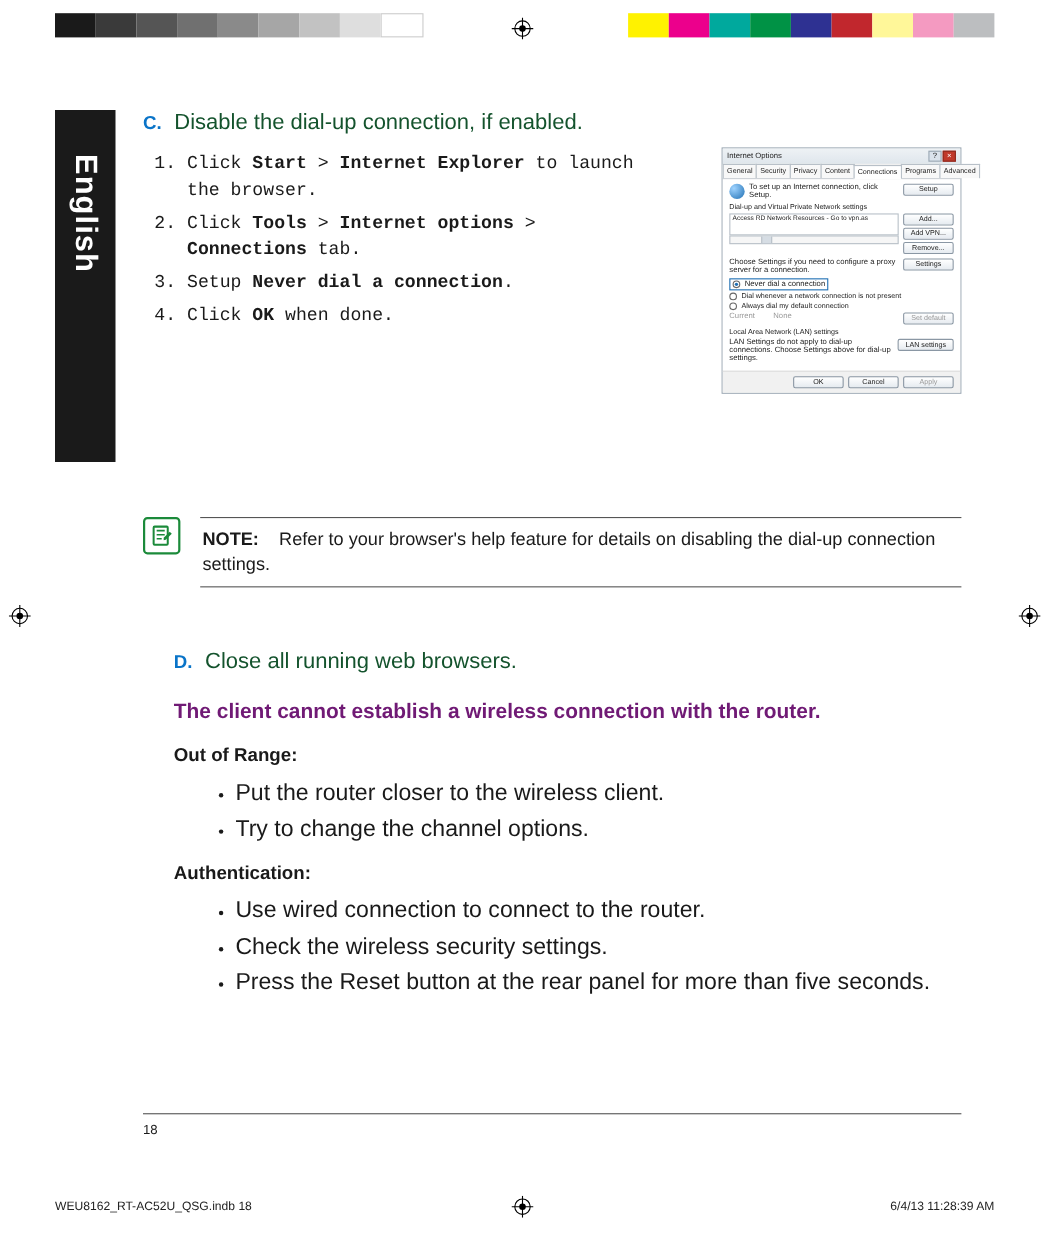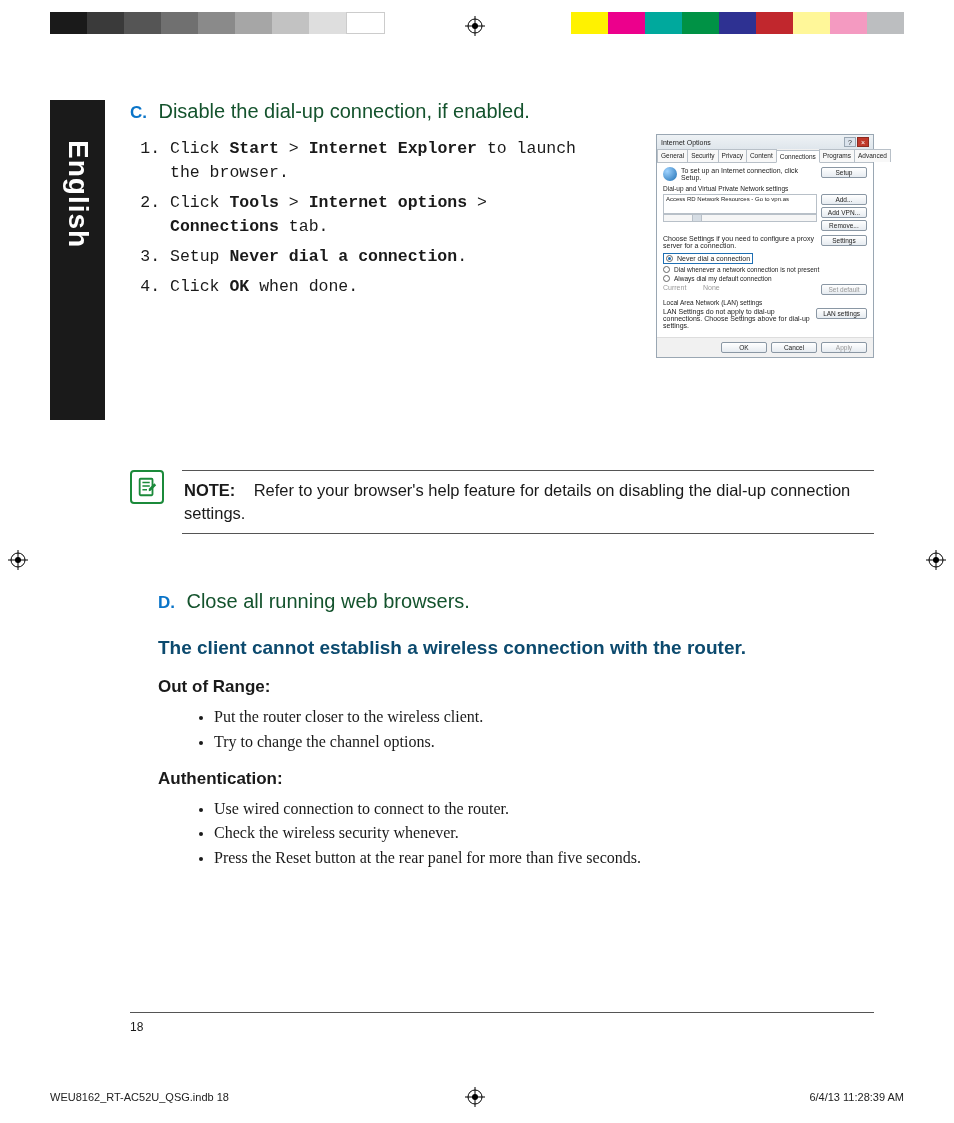--- a/index.html
+++ b/index.html
@@ -169,29 +169,28 @@
     border-top:1px solid #555;border-bottom:1px solid #555;
     padding:8px 2px; font-size:16.5px; line-height:1.4; flex:1;
   }
   .note-text b { font-weight:700; }
 
   
   .lower {
     position:absolute; top:490px; left:80px; right:30px;margin-left:28px;
   }
   .trouble-head {
-    color:#0c4a6e; font-weight:700; font-size:19px;
+    color:#701a75; font-weight:700; font-size:19px;
     margin:24px 0 18px 0;
   }
   .bullets {
     list-style: disc;
     padding-left: 56px;
-    font-size:16px; line-height:1.55;
+    font-size:21px; line-height:1.55;
     margin-bottom:14px;
-    font-family:Liberation Serif, serif;
   }
   .bullets li::marker { font-size:13px; }
 
   
   .pg-rule { position:absolute; left:80px; right:30px; top:912px; border-top:1px solid #555; }
   .pg-num { position:absolute; left:80px; top:920px; font-size:12px; }
 
   .imprint {
     position:absolute; left:50px; right:50px;
     bottom:20px;
@@ -385,21 +384,21 @@
 
     <div class="sub-head">Out of Range:</div>
     <ul class="bullets">
       <li>Put the router closer to the wireless client.</li>
       <li>Try to change the channel options.</li>
     </ul>
 
     <div class="sub-head">Authentication:</div>
     <ul class="bullets">
       <li>Use wired connection to connect to the router.</li>
-      <li>Check the wireless security whenever.</li>
+      <li>Check the wireless security settings.</li>
       <li>Press the Reset button at the rear panel for more than five seconds.</li>
     </ul>
   </div>
 
   <div class="pg-rule"></div>
   <div class="pg-num">18</div>
 </div>
 
 <div class="imprint">
   <span>WEU8162_RT-AC52U_QSG.indb   18</span>

